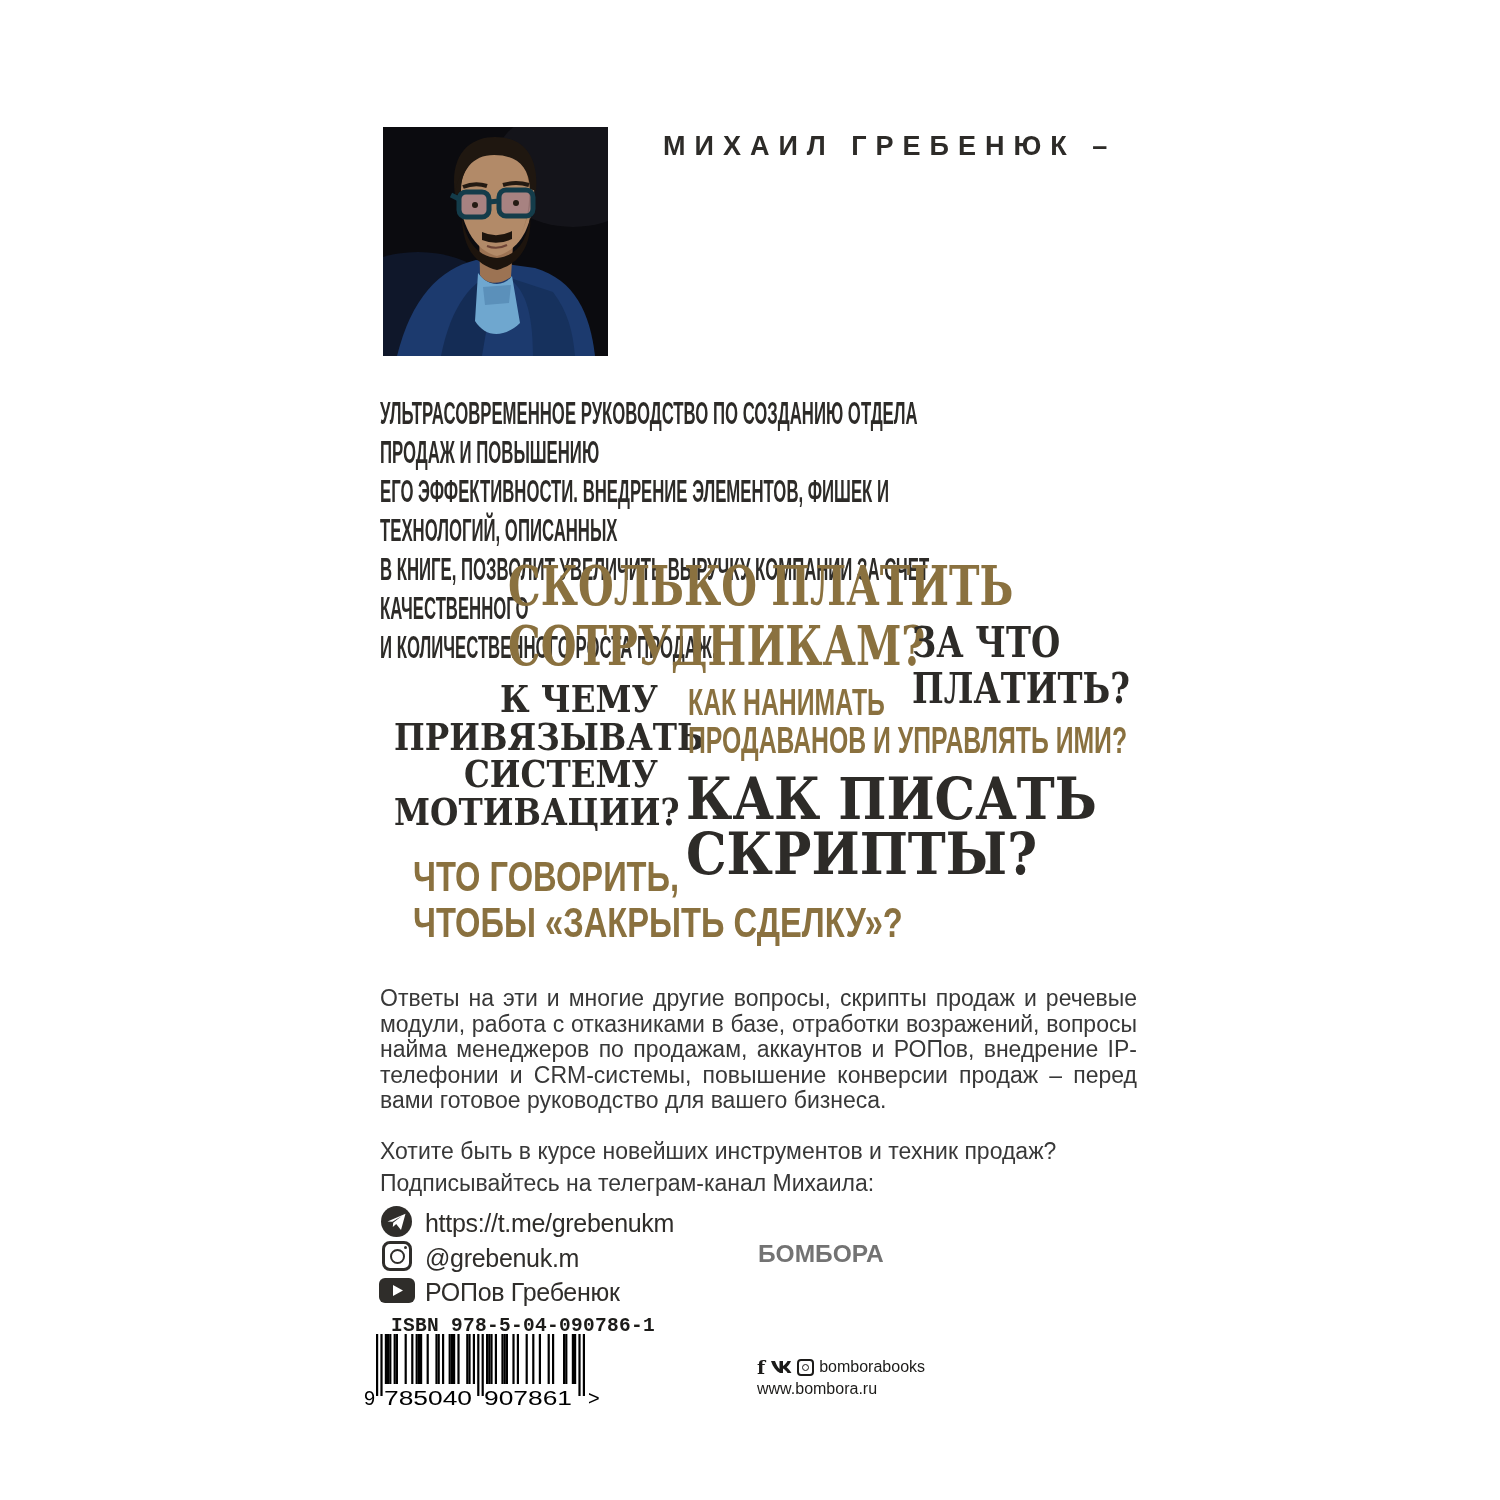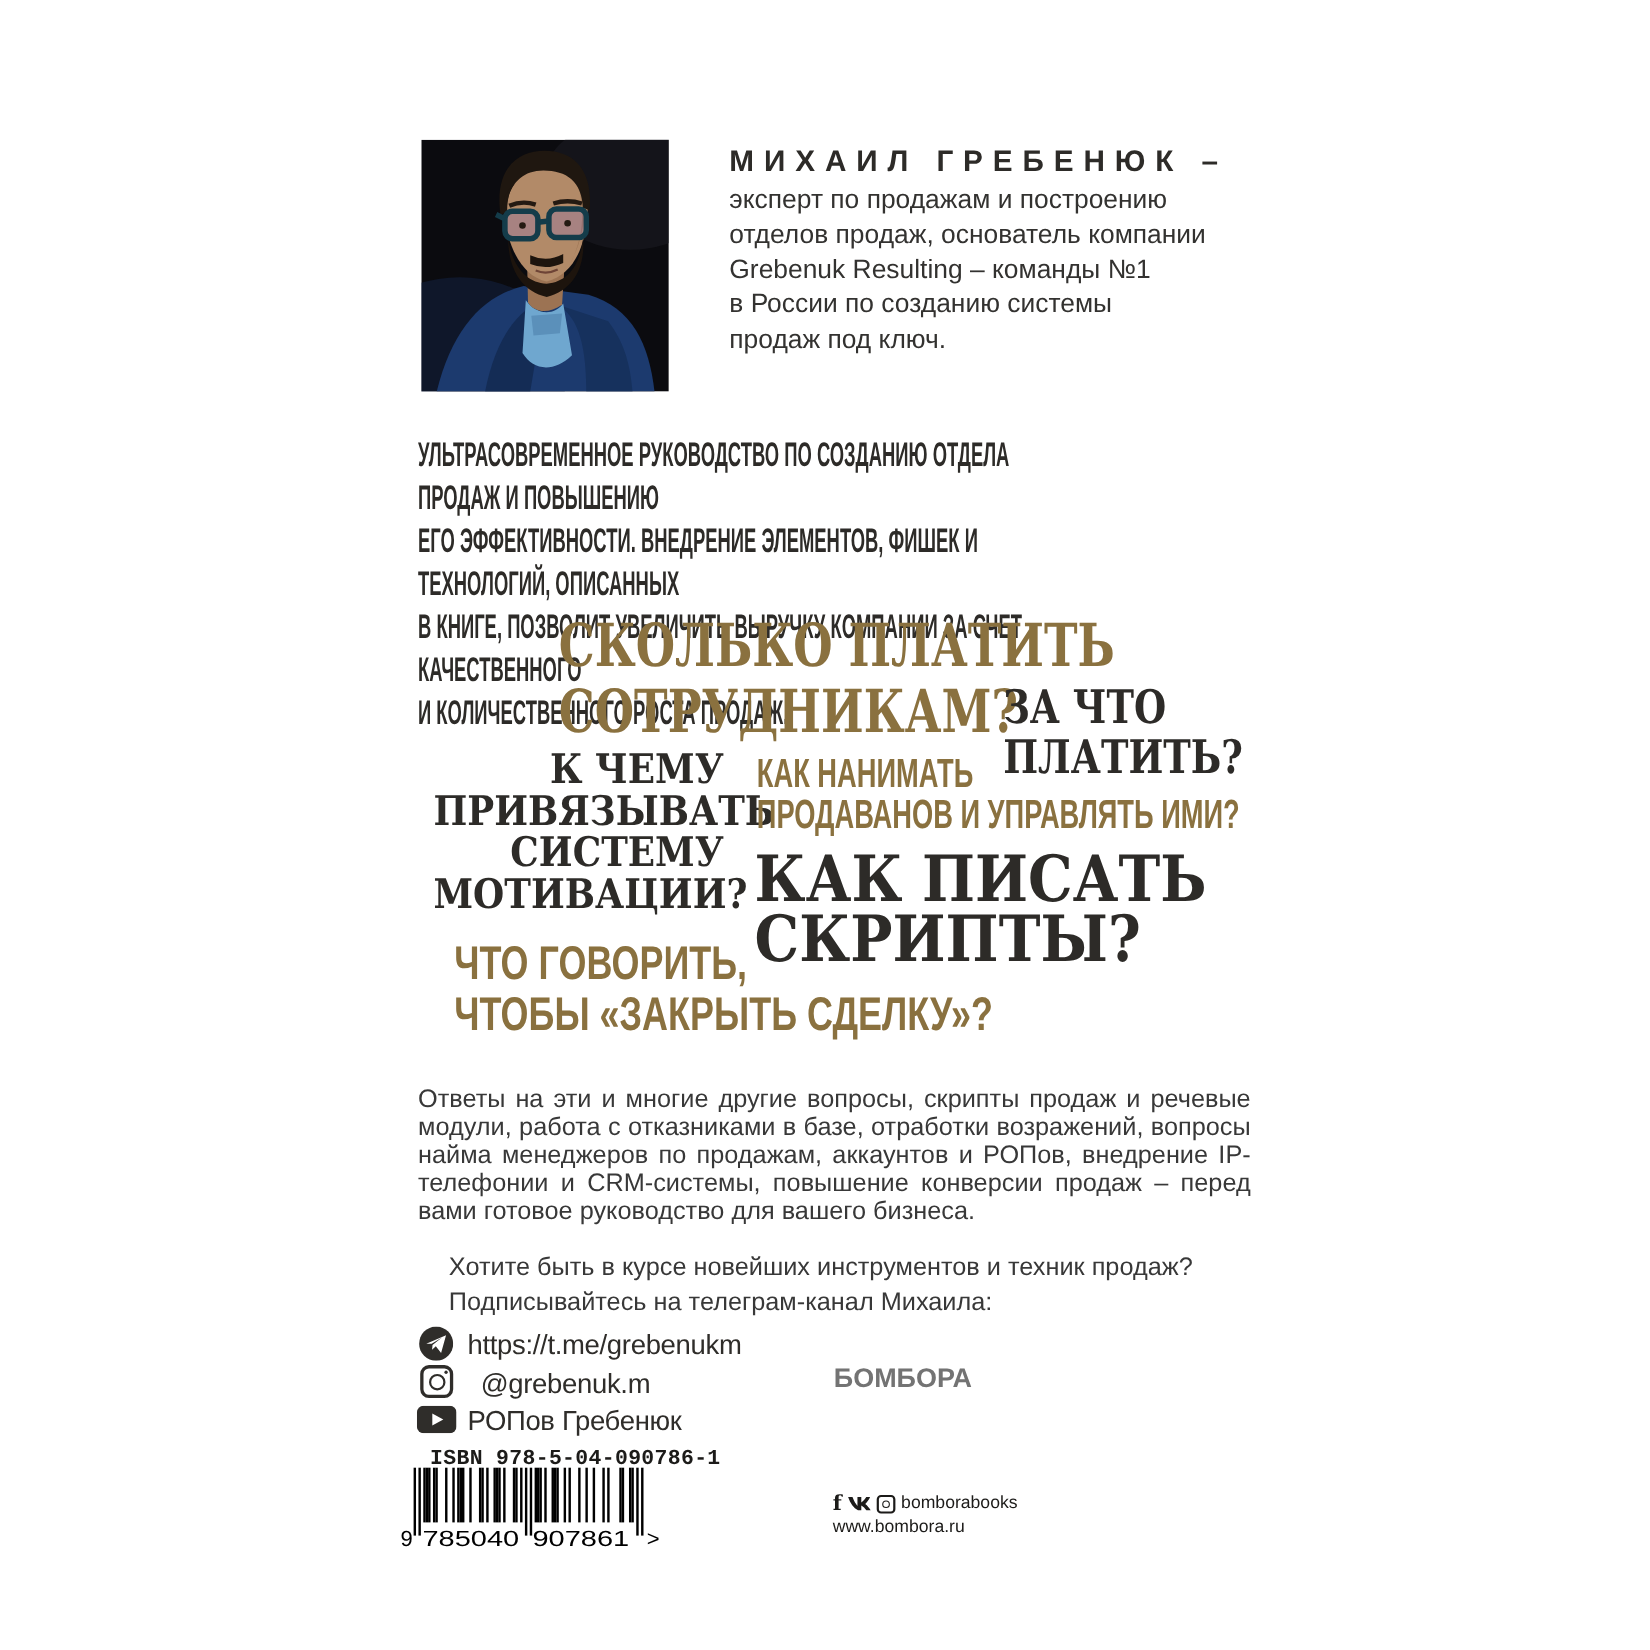--- a/index.html
+++ b/index.html
@@ -58,25 +58,20 @@
         <path d="M76 72 L68 68"></path>
       </g>
       <circle cx="92" cy="78" r="3" fill="#241a12"></circle>
       <circle cx="133" cy="76" r="3" fill="#241a12"></circle>
       <path d="M80 60 Q92 55 104 59" stroke="#241a12" stroke-width="4" fill="none"></path>
       <path d="M120 58 Q133 54 146 58" stroke="#241a12" stroke-width="4" fill="none"></path>
     </svg>
   </div>
 
   <div class="abs ink" style="left:663px;top:131px;font-size:27px;font-weight:700;letter-spacing:9px;">МИХАИЛ ГРЕБЕНЮК –</div>
-  <div class="abs pre" style="left:663px;top:166px;font-size:24px;line-height:31.8px;color:#333230;">эксперт по продажам и построению
-отделов продаж, основатель компании
-Grebenuk Resulting – команды №1
-в России по созданию системы
-продаж под ключ.</div>
 
   <div class="abs pre cond ink" style="left:380px;top:394px;font-size:31px;line-height:39px;transform:scaleX(0.54);transform-origin:0 0;">УЛЬТРАСОВРЕМЕННОЕ РУКОВОДСТВО ПО СОЗДАНИЮ ОТДЕЛА ПРОДАЖ И ПОВЫШЕНИЮ
 ЕГО ЭФФЕКТИВНОСТИ. ВНЕДРЕНИЕ ЭЛЕМЕНТОВ, ФИШЕК И ТЕХНОЛОГИЙ, ОПИСАННЫХ
 В КНИГЕ, ПОЗВОЛИТ УВЕЛИЧИТЬ ВЫРУЧКУ КОМПАНИИ ЗА СЧЕТ КАЧЕСТВЕННОГО
 И КОЛИЧЕСТВЕННОГО РОСТА ПРОДАЖ.</div>
 
   <div class="abs pre slab gold" style="left:508px;top:556px;font-size:54px;line-height:60px;transform:scaleX(0.76);transform-origin:0 0;">СКОЛЬКО ПЛАТИТЬ
 СОТРУДНИКАМ?</div>
 
   <div class="abs pre slab ink" style="left:912px;top:620px;font-size:42px;line-height:46px;transform:scaleX(0.80);transform-origin:0 0;">ЗА ЧТО
@@ -91,36 +86,36 @@
 ПРОДАВАНОВ И УПРАВЛЯТЬ ИМИ?</div>
 
   <div class="abs pre slab ink" style="left:686px;top:772px;font-size:58px;line-height:55px;transform:scaleX(0.88);transform-origin:0 0;">КАК ПИСАТЬ
 СКРИПТЫ?</div>
 
   <div class="abs pre cond gold" style="left:413px;top:853px;font-size:43px;line-height:46px;transform:scaleX(0.76);transform-origin:0 0;">ЧТО ГОВОРИТЬ,
 ЧТОБЫ «ЗАКРЫТЬ СДЕЛКУ»?</div>
 
   <div class="abs" style="left:380px;top:986px;width:757px;font-size:23px;line-height:25.6px;text-align:justify;color:#383838;">Ответы на эти и многие другие вопросы, скрипты продаж и речевые модули, работа с отказниками в базе, отработки возражений, вопросы найма менеджеров по продажам, аккаунтов и РОПов, внедрение IP-телефонии и CRM-системы, повышение конверсии продаж – перед вами готовое руководство для вашего бизнеса.</div>
 
-  <div class="abs pre" style="left:380px;top:1136px;font-size:23px;line-height:31.5px;color:#383838;margin-left:28px;">Хотите быть в курсе новейших инструментов и техник продаж?
+  <div class="abs pre" style="left:380px;top:1136px;font-size:23px;line-height:31.5px;color:#383838;">Хотите быть в курсе новейших инструментов и техник продаж?
 Подписывайтесь на телеграм-канал Михаила:</div>
 
   <div class="abs" style="left:381px;top:1206px;width:31px;height:31px;">
     <svg width="31" height="31" viewBox="0 0 31 31">
       <circle cx="15.5" cy="15.5" r="15.5" fill="#2f2d2a"></circle>
       <path d="M6.5 15.6 L24.5 7.8 L20 24 L15.2 17.9 L11.8 21 L12.2 16.7 L20.8 9.9 L11.4 15.7 Z" fill="#ffffff"></path>
     </svg>
   </div>
   <div class="abs social-label" style="left:425px;top:1209px;">https://t.me/grebenukm</div>
 
   <div class="abs ig-box" style="left:382px;top:1241px;">
       <span class="lens"></span>
       <span class="dot"></span>
     </div>
-  <div class="abs social-label" style="left:425px;top:1244px;margin-left:12px;">@grebenuk.m</div>
+  <div class="abs social-label" style="left:425px;top:1244px;">@grebenuk.m</div>
 
   <div class="abs" style="left:379px;top:1278px;">
     <svg width="36" height="25" viewBox="0 0 36 25">
       <rect width="36" height="25" rx="6" fill="#2f2d2a"></rect>
       <path d="M14 7 L24 12.5 L14 18 Z" fill="#ffffff"></path>
     </svg>
   </div>
   <div class="abs social-label" style="left:425px;top:1278px;">РОПов Гребенюк</div>
 
   <div class="abs" style="left:391px;top:1315px;font-size:19.5px;font-weight:700;color:#1c1b19;letter-spacing:0.3px;font-family:Liberation Mono, monospace;">ISBN 978-5-04-090786-1</div>

